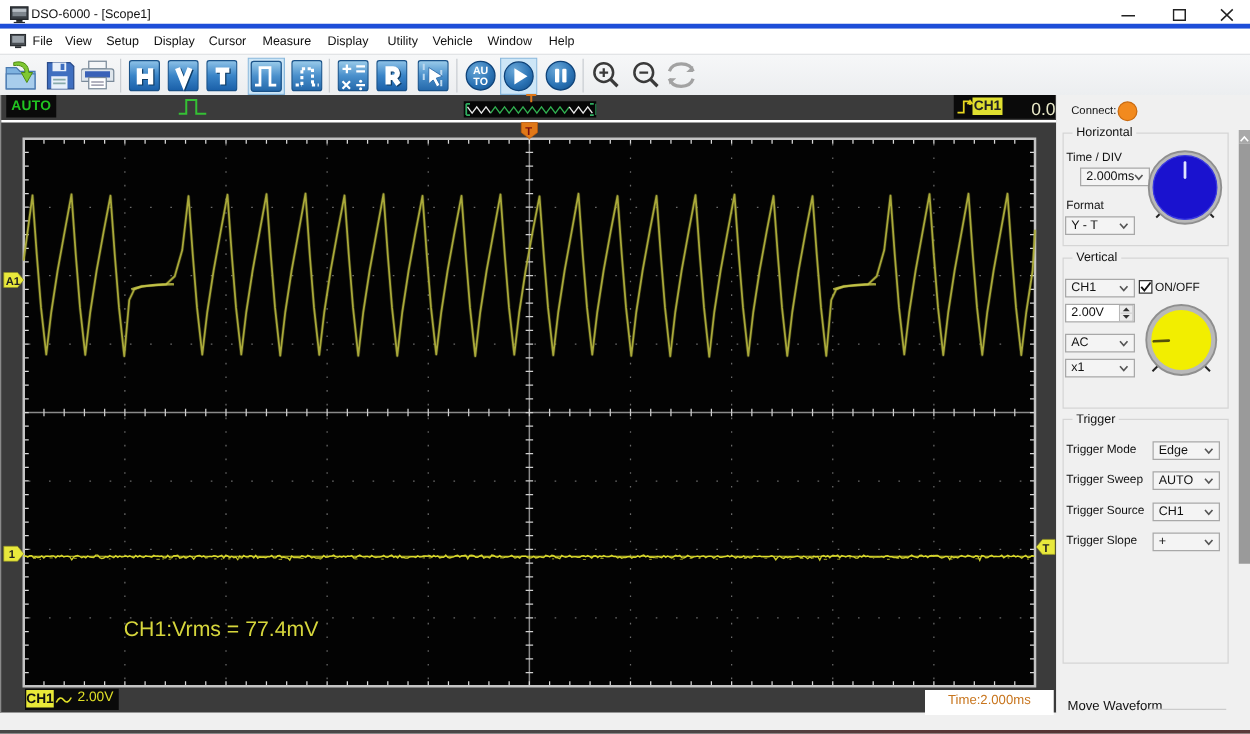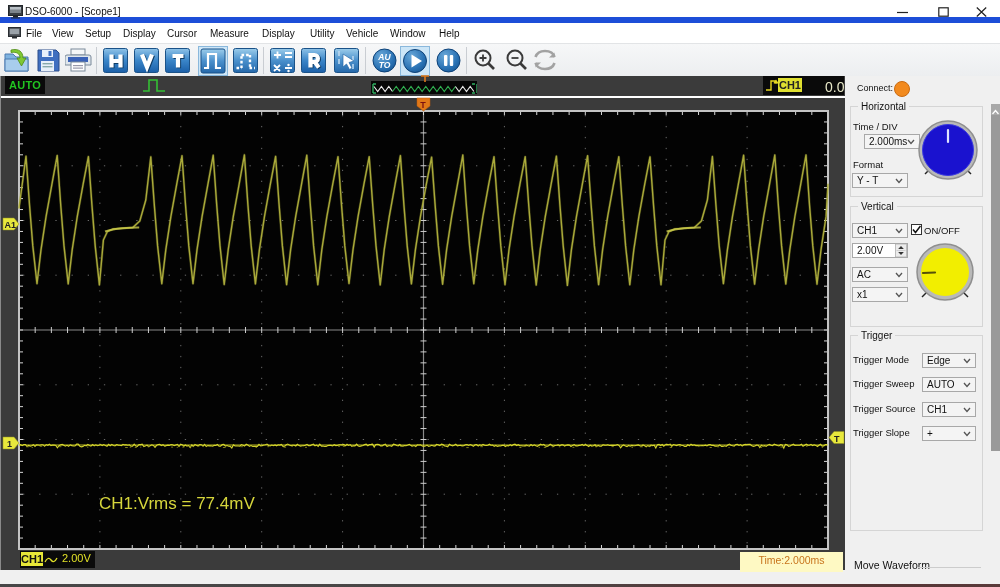--- a/index.html
+++ b/index.html
@@ -1,40 +1,40 @@
 <!DOCTYPE html>
 <html><head>
 <meta charset="utf-8">
 <style>
 * { margin:0; padding:0; box-sizing:border-box; }
 html,body { width:1000px; height:587px; overflow:hidden; font-family:"Liberation Sans", sans-serif; }
 #app { position:relative; width:1000px; height:587px; background:#f0f0f0; }
 
 
-#titlebar { position:absolute; left:0; top:0; width:1000px; height:23px; background:#ffffff; border-bottom:6px solid #1d4ed8;}
+#titlebar { position:absolute; left:0; top:0; width:1000px; height:23px; background:#ffffff; border-bottom:4px solid #1d4ed8;}
 #title-text { position:absolute; left:25px; top:6px; font-size:10px; color:#111; }
 .winbtn { position:absolute; top:0; height:23px; color:#222; }
 
 
 #menubar { position:absolute; left:0; top:23px; width:1000px; height:20px; background:#ffffff; }
 .mi { position:absolute; top:5px; font-size:10px; color:#111; }
 
 
-#toolbar { position:absolute; left:0; top:43px; width:1000px; height:33px; background:linear-gradient(#f6f7f8,#eceef0); border-top:1px solid #e2e4e6;font-style:italic; }
+#toolbar { position:absolute; left:0; top:43px; width:1000px; height:33px; background:linear-gradient(#f6f7f8,#eceef0); border-top:1px solid #e2e4e6; }
 .tsep { position:absolute; top:3px; width:1px; height:27px; background:#c9cdd2; }
 
 
 #scope { position:absolute; left:0; top:76px; width:845px; height:494px; background:#3b3b3b; border-left:1px solid #8a8a8a;}
 .blackbox { position:absolute; background:#0a0a0a; }
 #autobox { left:4px; top:0px; width:40px; height:18px; color:#21c421; font-size:11px; font-weight:bold; text-align:center; line-height:18px; letter-spacing:0.3px;}
 #whiteline { position:absolute; left:0; top:19.5px; width:844px; height:2px; background:#ffffff; }
 
 #chlabel { position:absolute; left:19px; top:475px; width:75px; height:17px; background:#0a0a0a; color:#e0e028; font-size:11px; }
 #chlabel .ch1 { position:absolute; left:1px; top:1px; width:22px; height:14px; background:#e8e838; color:#111; font-weight:bold; font-size:11px; text-align:center; line-height:14px; }
-#timebox { position:absolute; left:739px; top:476px; width:103px; height:20px; background:#fef9c3; color:#c8751d; font-size:10.5px; text-align:center; line-height:16px; }
+#timebox { position:absolute; left:739px; top:476px; width:103px; height:20px; background:#ffffff; color:#c8751d; font-size:10.5px; text-align:center; line-height:16px; }
 
 #trigbox { position:absolute; left:762px; top:0px; width:81px; height:19px; background:#0a0a0a; }
 #trigbox .ch1 { position:absolute; left:15px; top:2px; width:24px; height:14px; background:#e0e030; color:#222; font-weight:bold; font-size:11px; text-align:center; line-height:14px;}
 #trigbox .val { position:absolute; left:46px; top:3px; color:#e8e8c8; font-size:14px;padding-left:16px; }
 
 #previewbox { position:absolute; left:370px; top:5px; width:106px; height:13px; background:#060606; }
 
 
 #rightpanel { position:absolute; left:845px; top:76px; width:155px; height:494px; background:#f0f0f0; }
 .grp { position:absolute; left:5px; width:133px; border:1px solid #d5d5d5; }

